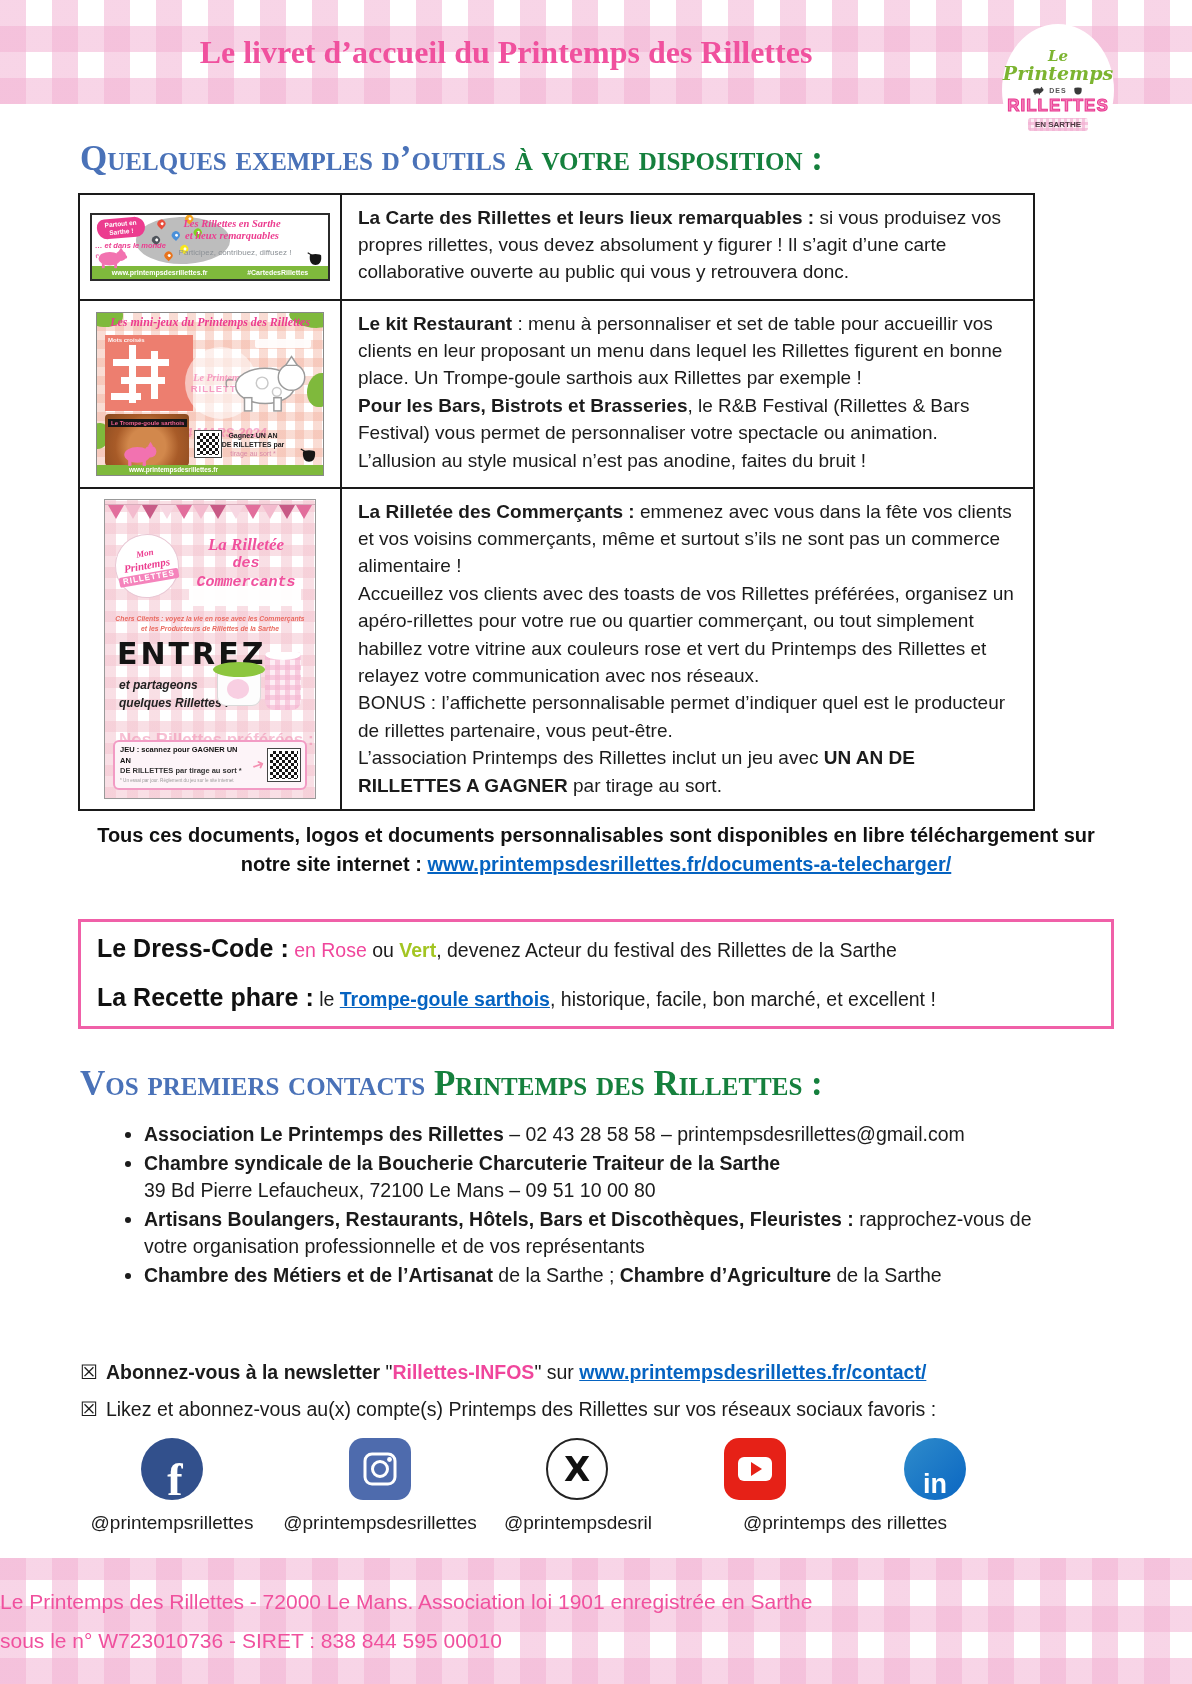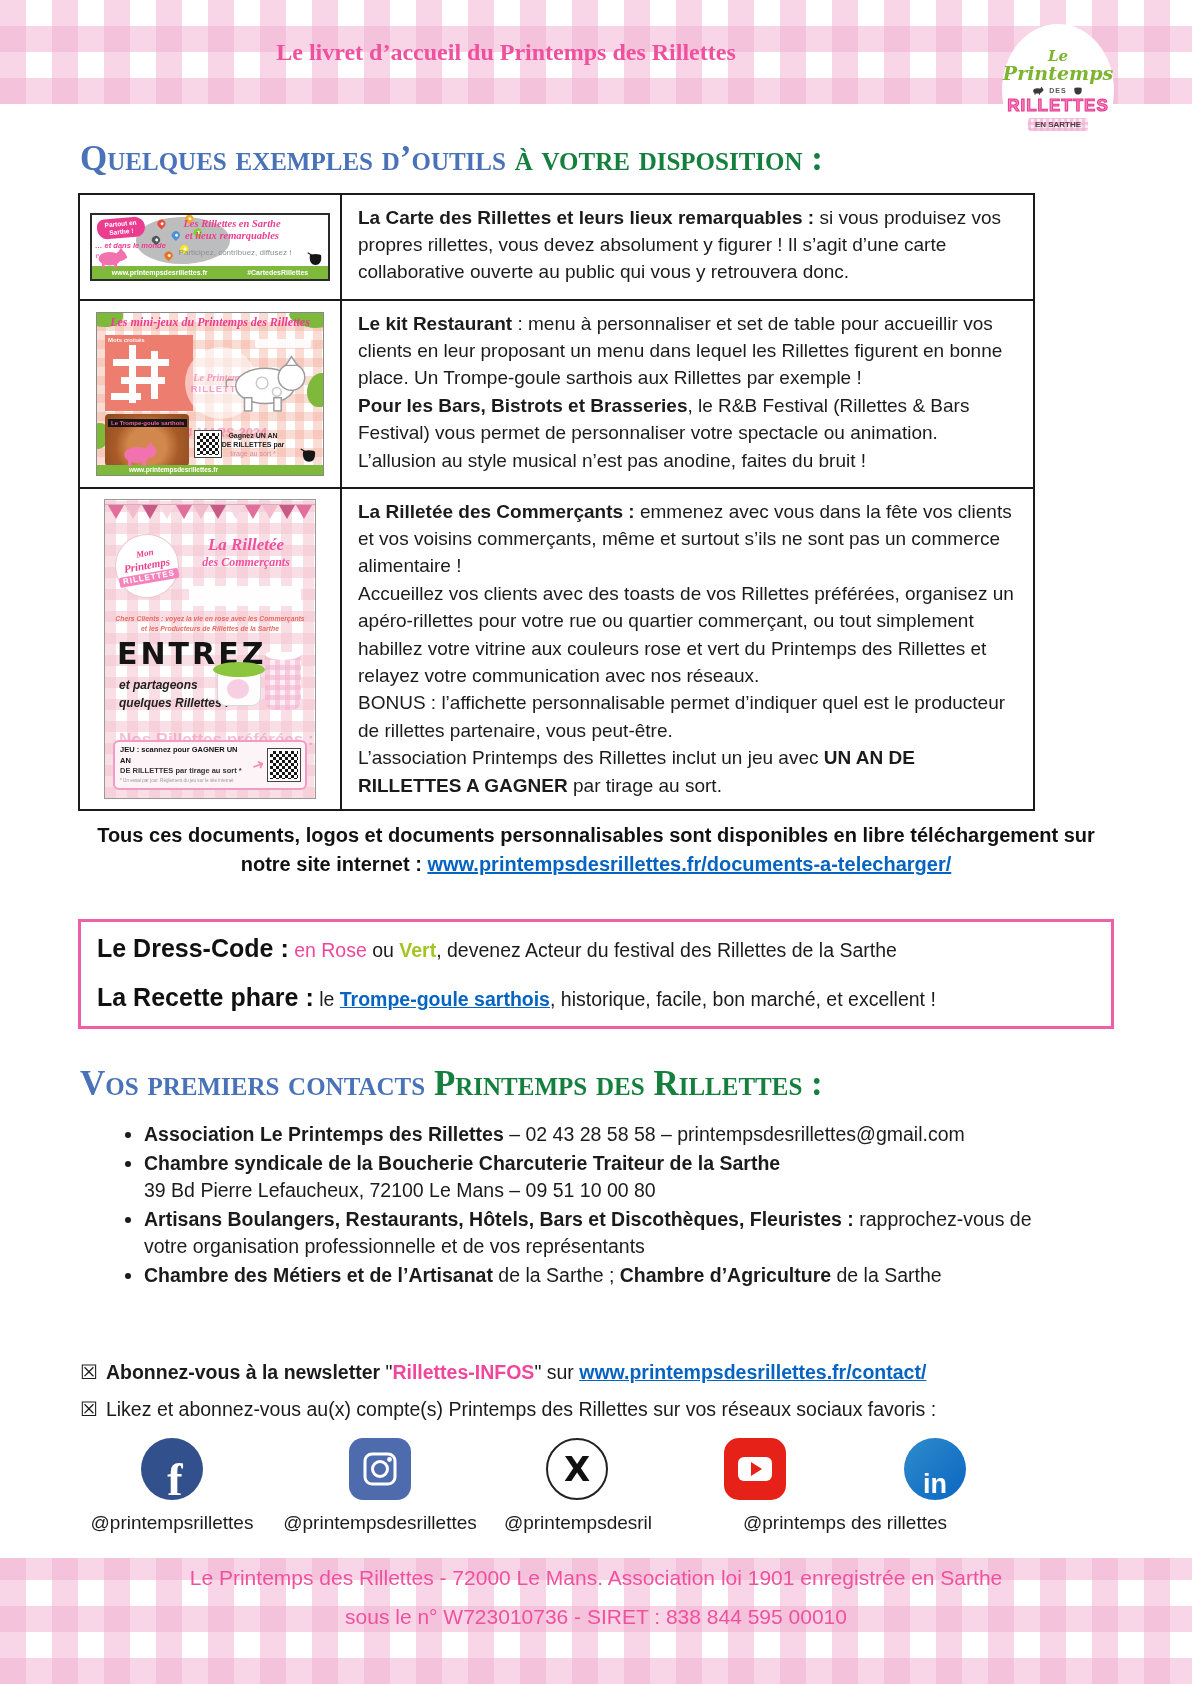--- a/index.html
+++ b/index.html
@@ -12,21 +12,21 @@
     background-image:
       repeating-linear-gradient(90deg, rgba(242,178,211,.55) 0 26px, rgba(255,255,255,0) 26px 52px),
       repeating-linear-gradient(0deg, rgba(242,178,211,.55) 0 26px, rgba(255,255,255,0) 26px 52px);
   }
 
   
   .header { position:relative; height:104px; }
   .header-title {
     position:absolute; left:0; right:180px; top:0; height:104px;
     display:flex; align-items:center; justify-content:center;
-    font-family:"Liberation Serif", serif; font-weight:bold; font-size:24px; color:#F0519E;
+    font-family:"Liberation Serif", serif; font-weight:bold; font-size:32px; color:#F0519E;
   }
   .logo {
     position:absolute; left:1002px; top:24px; width:112px; height:132px;
     background:#fff; border-radius:50%; z-index:5;
     display:flex; flex-direction:column; align-items:center; justify-content:center; text-align:center;
   }
   .logo .l-le { font-family:"DejaVu Serif", serif; font-style:italic; font-weight:bold; color:#7CB430; font-size:15px; line-height:1; }
   .logo .l-printemps { font-family:"DejaVu Serif", serif; font-style:italic; font-weight:bold; color:#7CB430; font-size:19px; line-height:1.05; }
   .logo .l-desrow { display:flex; align-items:center; gap:4px; margin:2px 0; }
   .logo .l-des { font-size:7px; font-weight:bold; color:#555; letter-spacing:1px; }
@@ -121,21 +121,21 @@
   .flag { width:0; height:0; border-left:8px solid transparent; border-right:8px solid transparent; border-top-width:14px; border-top-style:solid; }
   .fc0 { border-top-color:#E26E9C; } .fc1 { border-top-color:#F3BBCE; } .fc2 { border-top-color:#C85A86; } .fc3 { border-top-color:#F7D7E2; }
   .t3-badge { position:absolute; left:10px; top:34px; width:64px; height:64px; background:#fff; border:1px solid #E8C7D4; border-radius:50%;
     transform:rotate(-10deg); display:flex; flex-direction:column; align-items:center; justify-content:center; z-index:3; line-height:1.1; }
   .t3-badge .b1 { color:#EC3C8F; font-family:"Liberation Serif", serif; font-style:italic; font-weight:bold; font-size:9px; }
   .t3-badge .b2 { color:#EC3C8F; font-family:"Liberation Serif", serif; font-style:italic; font-weight:bold; font-size:11px; }
   .t3-badge .b3 { color:#fff; background:#F584BC; font-weight:bold; font-size:8px; letter-spacing:1px; padding:1px 4px; border-radius:2px; margin-top:2px; }
   .t3-title { position:absolute; left:74px; top:34px; width:134px; text-align:center; color:#F0519E;
     font-family:"Liberation Serif", serif; font-style:italic; font-weight:bold; line-height:1.25; z-index:3; }
   .t3-title .tt1 { font-size:17px; display:block; }
-  .t3-title .tt2 { font-size:12px; display:block; }
+  .t3-title .tt2 { font-size:15px; display:block;font-family:Liberation Mono, monospace; }
   .t3-field { position:absolute; left:84px; top:86px; width:112px; height:20px; background:rgba(255,255,255,.95); border-radius:3px; z-index:3; }
   .t3-clients { position:absolute; left:4px; right:4px; top:114px; text-align:center; color:#E96A60;
     font-weight:bold; font-style:italic; font-size:6.8px; line-height:1.5; z-index:3; }
   .t3-entrez { position:absolute; left:12px; top:136px; font-family:"DejaVu Sans", sans-serif; font-weight:bold; font-size:30px;
     letter-spacing:3px; color:#141414; z-index:3; }
   .t3-share { position:absolute; left:14px; top:176px; font-weight:bold; font-style:italic; font-size:12px; color:#222; line-height:1.5; z-index:3; }
   .t3-share span { display:block; }
   .t3-pot { position:absolute; left:108px; top:162px; width:52px; height:46px; z-index:4; }
   .t3-pot .lid { position:absolute; left:0; top:0; width:52px; height:15px; background:#8CC63E; border-radius:50%; z-index:2; }
   .t3-pot .body { position:absolute; left:4px; top:8px; width:44px; height:36px; background:#fdfdfd; border:1px solid #d9d9d9;
@@ -187,21 +187,21 @@
   .s-x { background:#fff; border:2px solid #222; border-radius:50%; display:flex; align-items:center; justify-content:center; }
   .s-x span { font-family:"DejaVu Sans", sans-serif; font-weight:bold; font-size:34px; color:#111; }
   .s-yt { background:#E62117; border-radius:15px; display:flex; align-items:center; justify-content:center; }
   .s-yt .yt-panel { width:34px; height:24px; background:#fff; border-radius:6px; display:flex; align-items:center; justify-content:center; }
   .s-yt .yt-tri { width:0; height:0; border-left:11px solid #E62117; border-top:7px solid transparent; border-bottom:7px solid transparent; margin-left:3px; }
   .s-li { background:linear-gradient(135deg, #2F8CCB, #0A66C2); border-radius:50%; display:flex; align-items:flex-end; justify-content:center; }
   .s-li span { color:#fff; font-weight:bold; font-size:27px; }
   .s-handle { position:absolute; top:74px; transform:translateX(-50%); font-size:19px; color:#1b1b1b; white-space:nowrap; }
 
   
-  .footer { position:absolute; left:0; right:0; bottom:0; height:126px; text-align:center; }
+  .footer { position:absolute; left:0; right:0; bottom:0; height:126px; padding-top:24px; text-align:left; }
   .footer div { color:#F0519E; font-size:21px; line-height:39px; }
 </style>
 </head>
 <body>
 
 <div class="page">
 
   <header class="header gingham">
     <div class="header-title">Le livret d’accueil du Printemps des Rillettes</div>
   </header>

